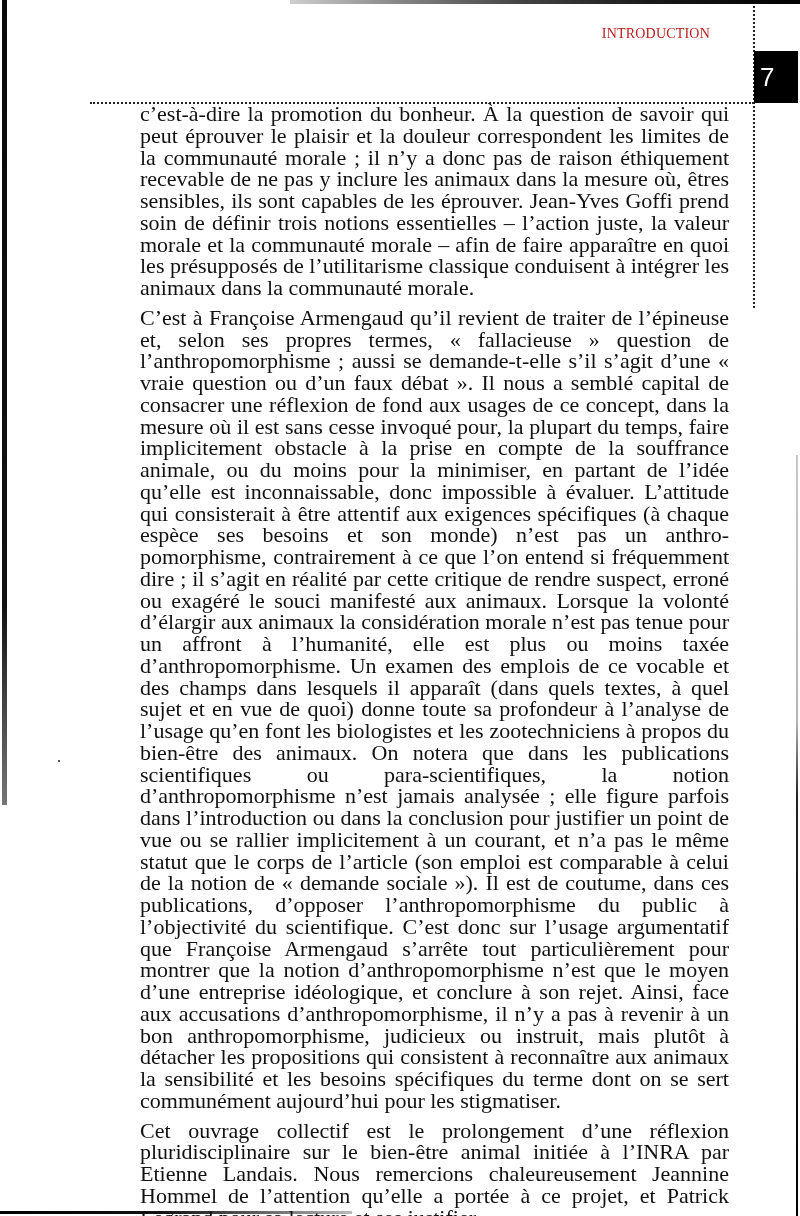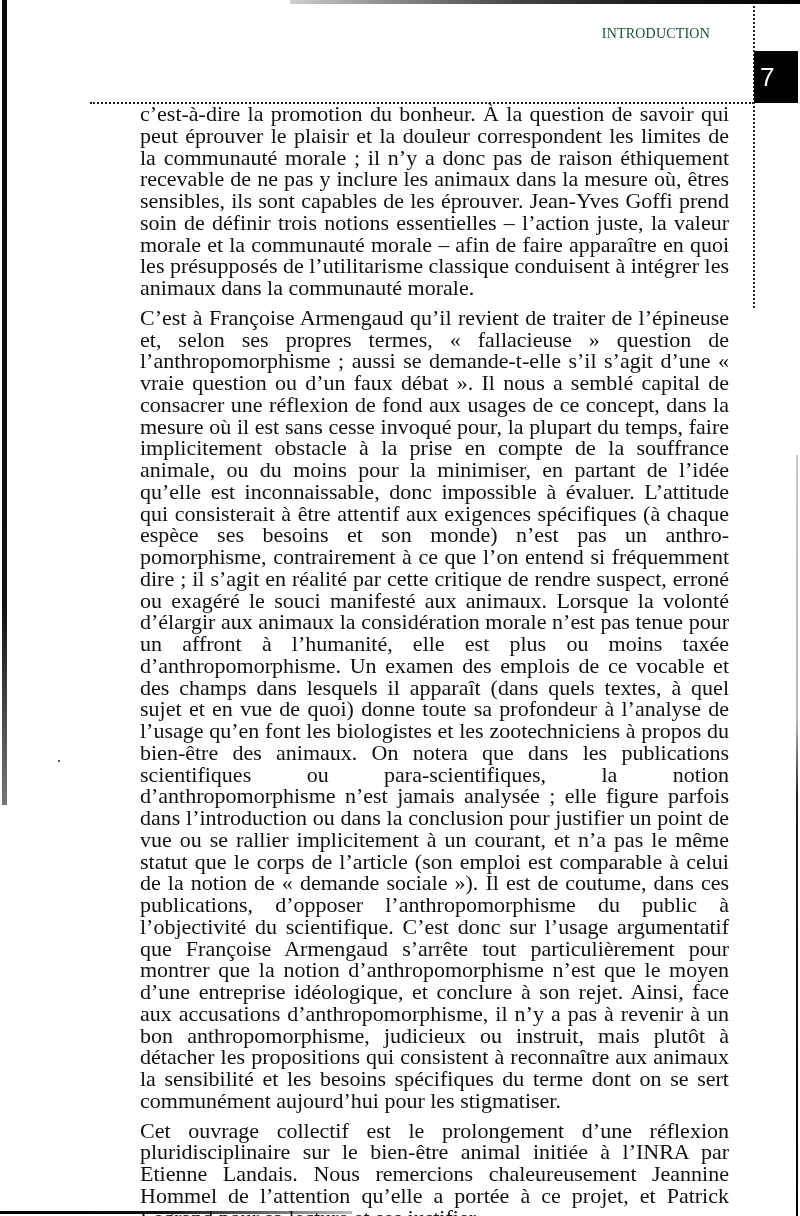--- a/index.html
+++ b/index.html
@@ -64,21 +64,21 @@
       border-top: 2px dotted #222;
     }
     .running-head {
       position: absolute;
       left: 560px;
       top: 26px;
       width: 150px;
       text-align: right;
       font-size: 14px;
       letter-spacing: 0.2px;
-      color: #14532d;
+      color: #b91c1c;
     }
     .page-box {
       position: absolute;
       left: 754px;
       top: 51px;
       width: 44px;
       height: 52px;
       background: #000;
       color: #fff;
       font-family: "Liberation Sans", "DejaVu Sans", sans-serif;

